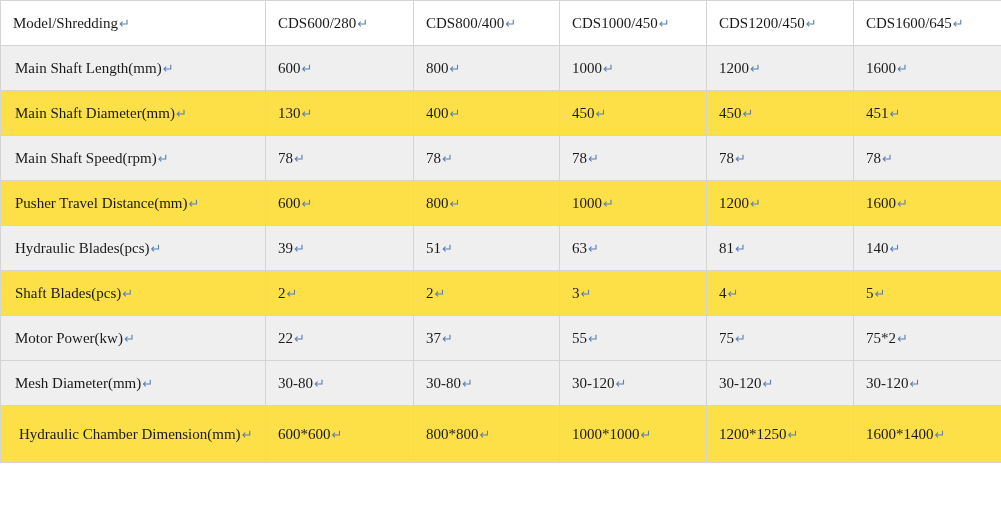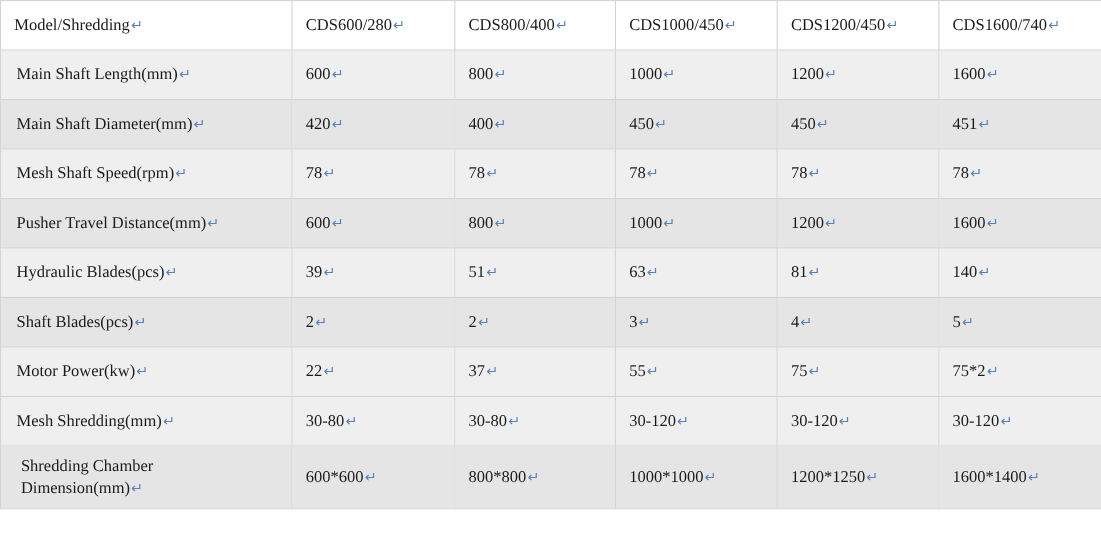--- a/index.html
+++ b/index.html
@@ -39,21 +39,21 @@
     overflow: hidden;
   }
   .spec-table thead th {
     background: #ffffff;
     color: #1a1a1a;
   }
   .spec-table tbody tr.shaded td {
     background: #efefef;
   }
   .spec-table tbody tr.plain td {
-    background: #e5e5e5;
+    background: #fde047;
   }
   .spec-table tbody td.label {
     padding-left: 14px;
   }
   .spec-table tbody tr.tall td {
     height: 56px;
   }
   .spec-table tbody tr.tall td.label {
     white-space: normal;
     padding-left: 18px;
@@ -78,45 +78,45 @@
       <col class="c4">
       <col class="c5">
   </colgroup>
   <thead>
     <tr>
       <th><span>Model/Shredding</span><span class="pilcrow">↵</span></th>
       <th><span>CDS600/280</span><span class="pilcrow">↵</span></th>
       <th><span>CDS800/400</span><span class="pilcrow">↵</span></th>
       <th><span>CDS1000/450</span><span class="pilcrow">↵</span></th>
       <th><span>CDS1200/450</span><span class="pilcrow">↵</span></th>
-      <th><span>CDS1600/740</span><span class="pilcrow">↵</span></th>
+      <th><span>CDS1600/645</span><span class="pilcrow">↵</span></th>
     </tr>
   </thead>
   <tbody>
 
     <tr class="shaded">
       <td class="label"><span>Main Shaft Length(mm)</span><span class="pilcrow">↵</span></td>
       <td><span>600</span><span class="pilcrow">↵</span></td>
       <td><span>800</span><span class="pilcrow">↵</span></td>
       <td><span>1000</span><span class="pilcrow">↵</span></td>
       <td><span>1200</span><span class="pilcrow">↵</span></td>
       <td><span>1600</span><span class="pilcrow">↵</span></td>
     </tr>
 
     <tr class="plain">
       <td class="label"><span>Main Shaft Diameter(mm)</span><span class="pilcrow">↵</span></td>
-      <td><span>420</span><span class="pilcrow">↵</span></td>
+      <td><span>130</span><span class="pilcrow">↵</span></td>
       <td><span>400</span><span class="pilcrow">↵</span></td>
       <td><span>450</span><span class="pilcrow">↵</span></td>
       <td><span>450</span><span class="pilcrow">↵</span></td>
       <td><span>451</span><span class="pilcrow">↵</span></td>
     </tr>
 
     <tr class="shaded">
-      <td class="label"><span>Mesh Shaft Speed(rpm)</span><span class="pilcrow">↵</span></td>
+      <td class="label"><span>Main Shaft Speed(rpm)</span><span class="pilcrow">↵</span></td>
       <td><span>78</span><span class="pilcrow">↵</span></td>
       <td><span>78</span><span class="pilcrow">↵</span></td>
       <td><span>78</span><span class="pilcrow">↵</span></td>
       <td><span>78</span><span class="pilcrow">↵</span></td>
       <td><span>78</span><span class="pilcrow">↵</span></td>
     </tr>
 
     <tr class="plain">
       <td class="label"><span>Pusher Travel Distance(mm)</span><span class="pilcrow">↵</span></td>
       <td><span>600</span><span class="pilcrow">↵</span></td>
@@ -148,30 +148,30 @@
       <td class="label"><span>Motor Power(kw)</span><span class="pilcrow">↵</span></td>
       <td><span>22</span><span class="pilcrow">↵</span></td>
       <td><span>37</span><span class="pilcrow">↵</span></td>
       <td><span>55</span><span class="pilcrow">↵</span></td>
       <td><span>75</span><span class="pilcrow">↵</span></td>
       <td><span>75*2</span><span class="pilcrow">↵</span></td>
     </tr>
 
 
     <tr class="shaded">
-      <td class="label"><span>Mesh Shredding(mm)</span><span class="pilcrow">↵</span></td>
+      <td class="label"><span>Mesh Diameter(mm)</span><span class="pilcrow">↵</span></td>
       <td><span>30-80</span><span class="pilcrow">↵</span></td>
       <td><span>30-80</span><span class="pilcrow">↵</span></td>
       <td><span>30-120</span><span class="pilcrow">↵</span></td>
       <td><span>30-120</span><span class="pilcrow">↵</span></td>
       <td><span>30-120</span><span class="pilcrow">↵</span></td>
     </tr>
 
     <tr class="plain tall">
-      <td class="label"><span>Shredding Chamber Dimension(mm)</span><span class="pilcrow">↵</span></td>
+      <td class="label"><span>Hydraulic Chamber Dimension(mm)</span><span class="pilcrow">↵</span></td>
       <td><span>600*600</span><span class="pilcrow">↵</span></td>
       <td><span>800*800</span><span class="pilcrow">↵</span></td>
       <td><span>1000*1000</span><span class="pilcrow">↵</span></td>
       <td><span>1200*1250</span><span class="pilcrow">↵</span></td>
       <td><span>1600*1400</span><span class="pilcrow">↵</span></td>
     </tr>
 
   </tbody>
 </table>
 

